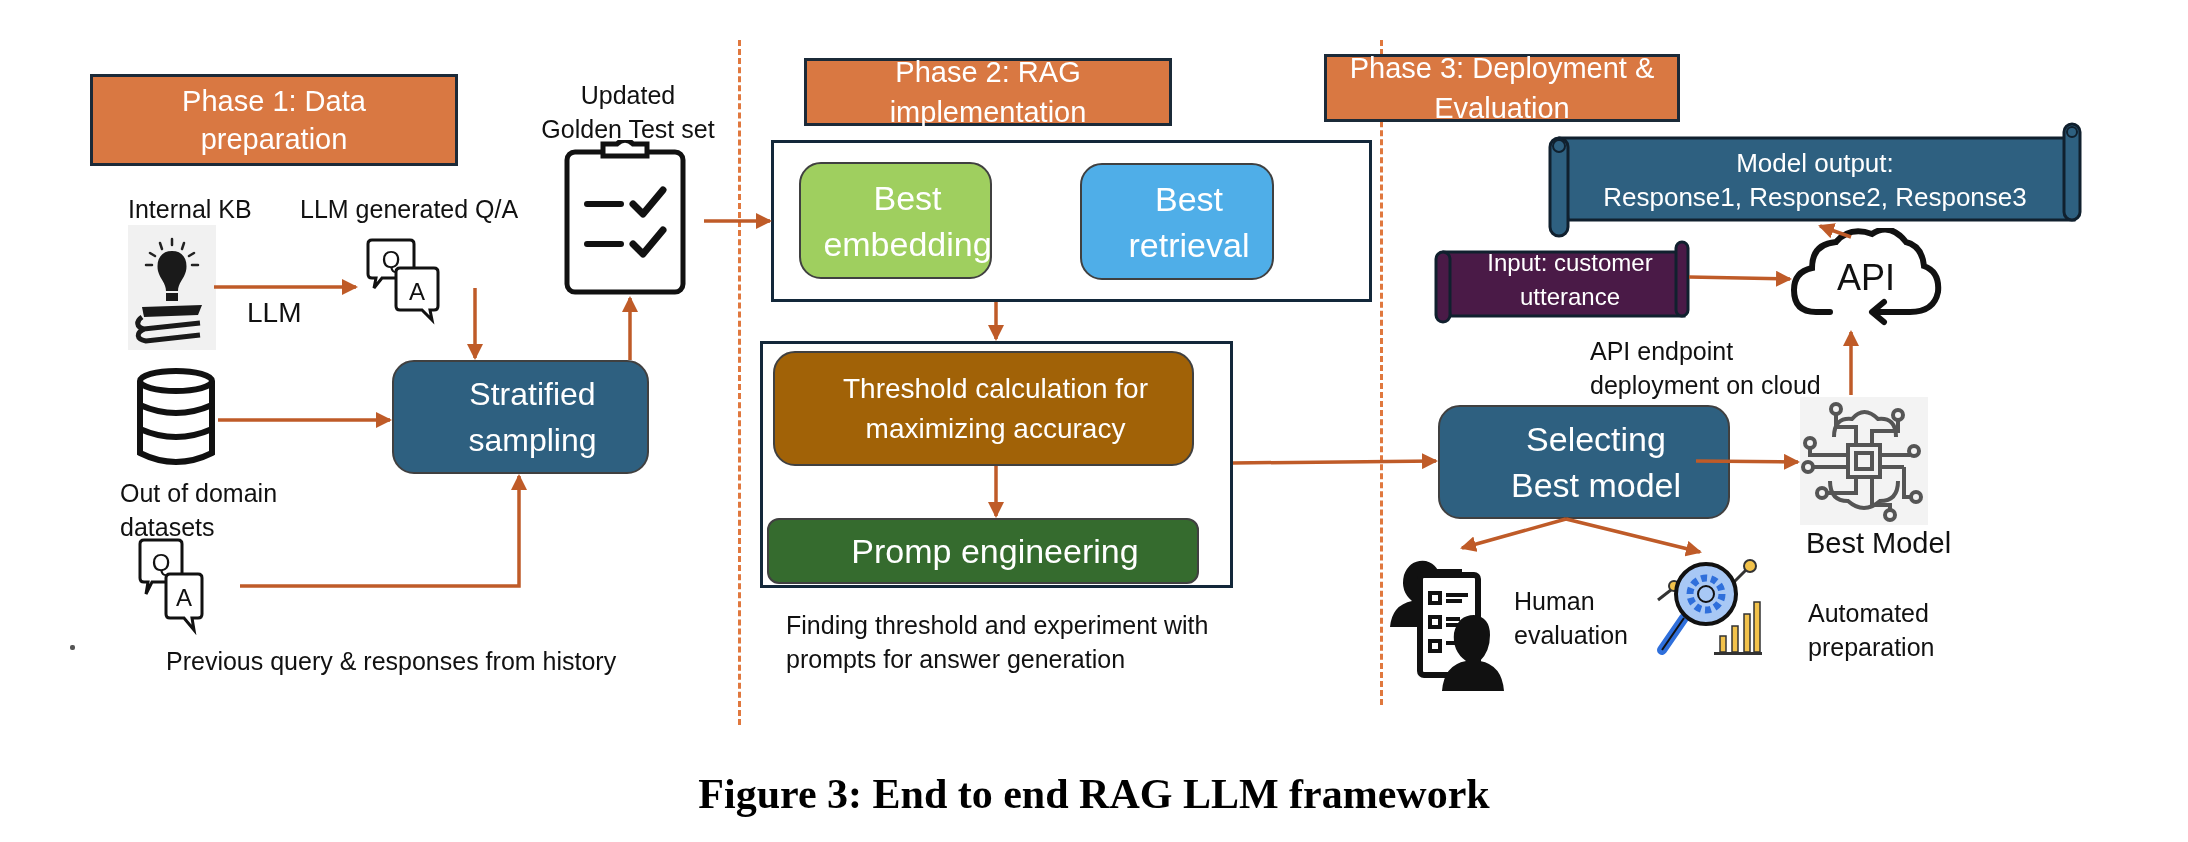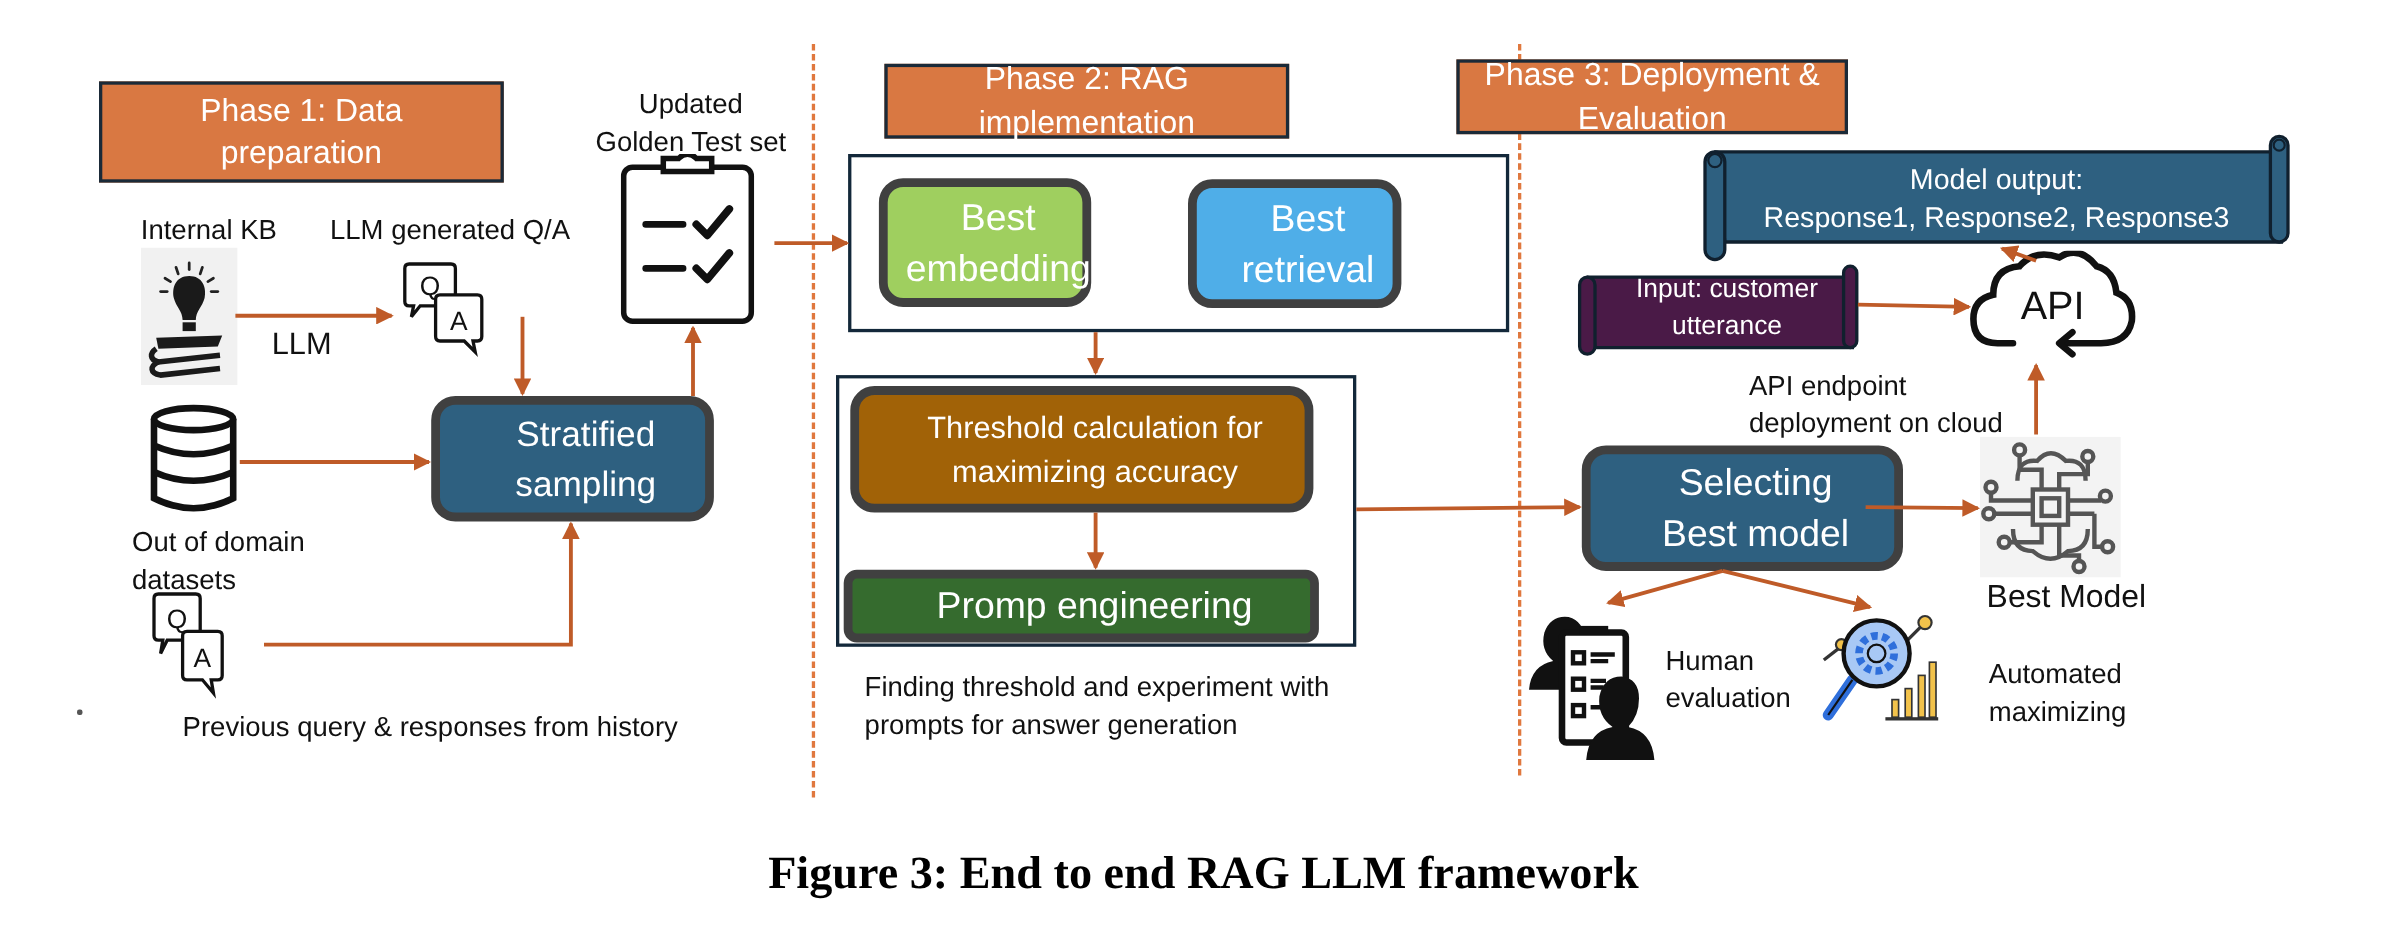--- a/index.html
+++ b/index.html
@@ -2,21 +2,21 @@
 <html><head>
 <meta charset="utf-8">
 <style>
   html, body { margin: 0; padding: 0; background: #ffffff; }
   body { width: 2188px; height: 842px; position: relative; overflow: hidden;
          font-family: "Liberation Sans", "DejaVu Sans", sans-serif; color: #111; }
   .abs { position: absolute; }
   .phase-title { position: absolute; background: #D97842; border: 3px solid #1B2A38;
     color: #fff; font-size: 29px; line-height: 40px; text-align: center; box-sizing: border-box;
     display: flex; align-items: center; justify-content: center; }
-  .rbox { position: absolute; box-sizing: border-box; border: 8px solid #404040; border-radius: 22px;
+  .rbox { position: absolute; box-sizing: border-box; border: 2px solid #404040; border-radius: 22px;
     color: #fff; text-align: center; display: flex; align-items: center; justify-content: center;
     white-space: pre-line; padding-left: 24px; }
   .frame { position: absolute; box-sizing: border-box; border: 3px solid #13283A; background: transparent; }
   .label { position: absolute; font-size: 25px; line-height: 34px; color: #111; white-space: pre-line; }
   .dashed { position: absolute; width: 0; border-left: 3px dashed #E0783E; }
   .scroll-text { position: absolute; color: #fff; text-align: center; white-space: pre-line;
     display: flex; align-items: center; justify-content: center; }
   svg.overlay { position: absolute; left: 0; top: 0; }
   .caption { position: absolute; font-family: "Liberation Serif", "DejaVu Serif", serif;
     font-weight: bold; font-size: 42px; color: #000; left: 0; width: 2188px; text-align: center; top: 770px; }
@@ -203,21 +203,21 @@
   <rect x="78" y="70" width="6" height="26" fill="#F2C24B" stroke="#333" stroke-width="1.5"></rect>
   <rect x="90" y="58" width="6" height="38" fill="#F2C24B" stroke="#333" stroke-width="1.5"></rect>
   <rect x="100" y="46" width="6" height="50" fill="#F2C24B" stroke="#333" stroke-width="1.5"></rect>
   <line x1="30" y1="62" x2="8" y2="94" stroke="#2F6FDB" stroke-width="10" stroke-linecap="round"></line>
   <line x1="30" y1="62" x2="8" y2="94" stroke="#111" stroke-width="2" fill="none"></line>
   <circle cx="52" cy="38" r="30" fill="#A8C8F5" stroke="#111" stroke-width="4"></circle>
   <circle cx="52" cy="38" r="16" fill="none" stroke="#2F6FDB" stroke-width="7" stroke-dasharray="6 4"></circle>
   <circle cx="52" cy="38" r="8" fill="#A8C8F5" stroke="#111" stroke-width="2"></circle>
 </svg>
 <div class="label" style="left:1808px; top:596px; font-size:25px;">Automated
-maximizing</div>
+preparation</div>
 
 <svg class="overlay" width="2188" height="842" viewBox="0 0 2188 842">
   <defs>
     <marker id="ah" markerWidth="10" markerHeight="10" refX="8" refY="5" orient="auto" markerUnits="userSpaceOnUse">
       <path d="M0 0 L10 5 L0 10 Z" fill="#BF5B28"></path>
     </marker>
     <marker id="ahL" markerWidth="16" markerHeight="16" refX="14" refY="8" orient="auto" markerUnits="userSpaceOnUse">
       <path d="M0 0 L16 8 L0 16 Z" fill="#BF5B28"></path>
     </marker>
   </defs>

